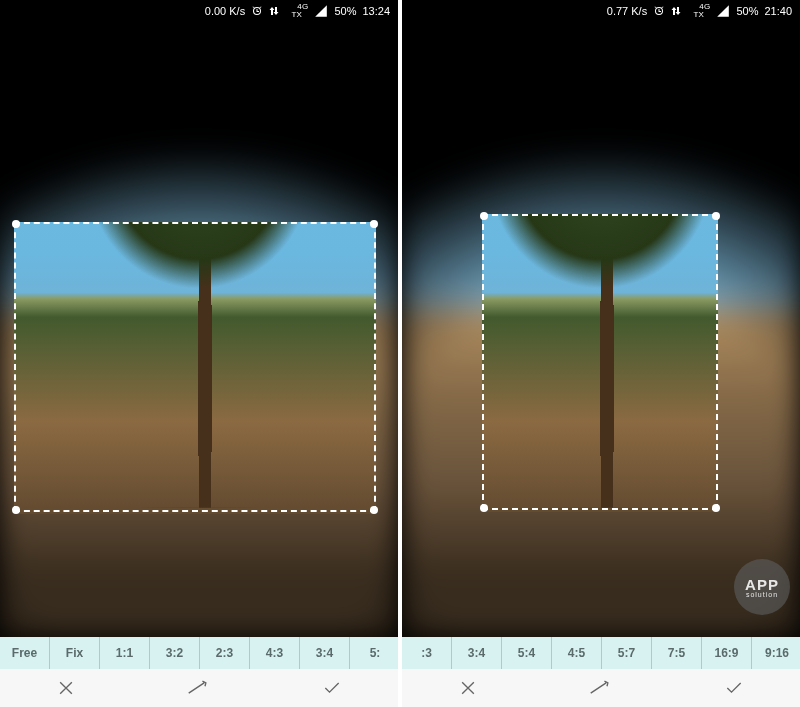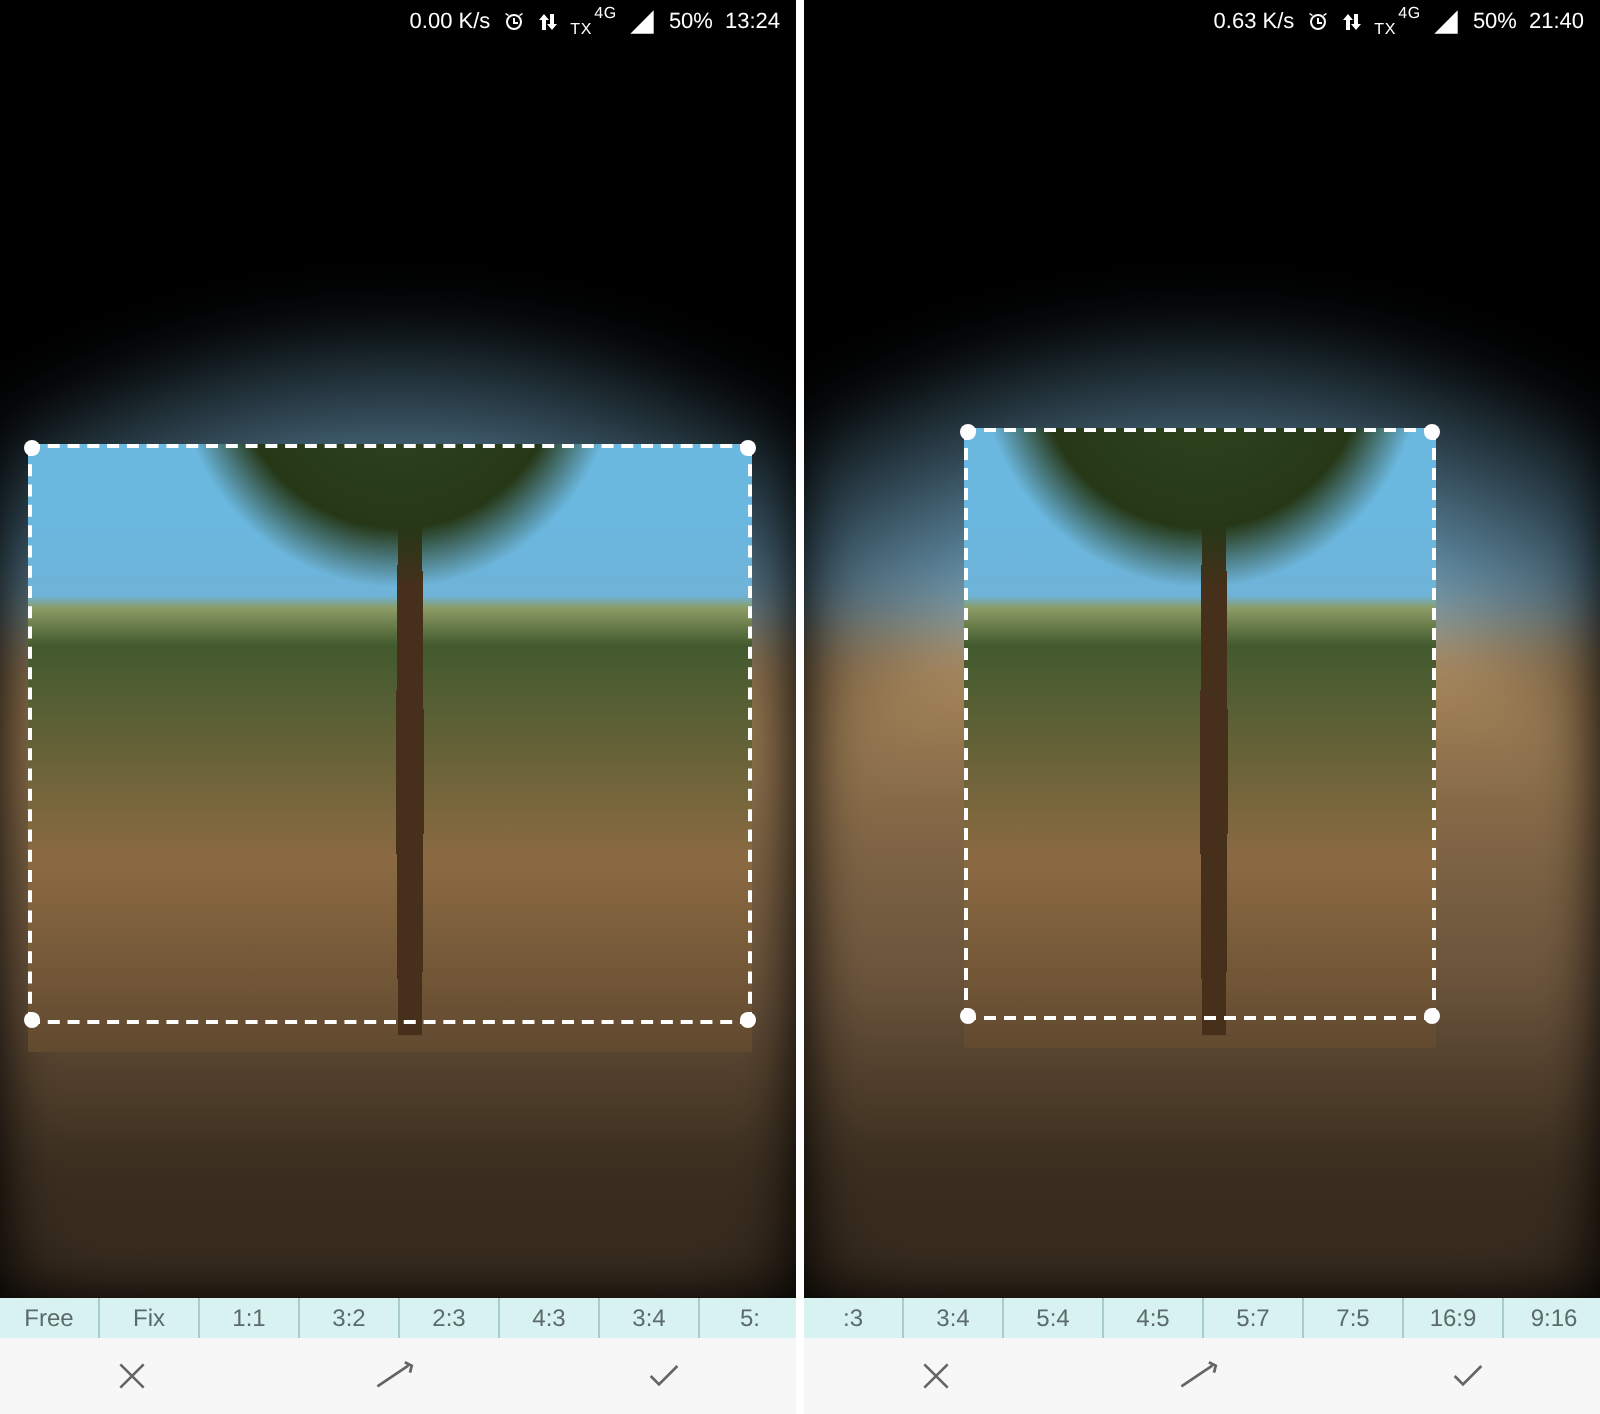--- a/index.html
+++ b/index.html
@@ -15,21 +15,21 @@
   }
   *{box-sizing:border-box;}
   body{
     margin:0;
     font-family:Arial,Helvetica,sans-serif;
     background:#000;
     width:800px;height:707px;
     position:relative;
     overflow:hidden;
   }
-  .screens{display:flex;width:100%;height:100%;}
+  .screens{display:flex;width:100%;height:100%;text-align:center;}
   .divider{flex:0 0 4px;background:#fff;}
   .phone{
     flex:1;
     display:flex;
     flex-direction:column;
     position:relative;
     background:var(--frame-bg);
     overflow:hidden;
   }
   
@@ -86,24 +86,25 @@
   .crop .handle{
     position:absolute;width:8px;height:8px;border-radius:50%;
     background:#fff;
   }
   .crop .tl{left:-4px;top:-4px;}
   .crop .tr{right:-4px;top:-4px;}
   .crop .bl{left:-4px;bottom:-4px;}
   .crop .br{right:-4px;bottom:-4px;}
   
   .ratio-strip{
-    height:20px;
+    height:32px;
     background:var(--ratio-bg);
     display:flex;
     overflow:hidden;
+    font-weight:bold;
   }
   .ratio-item{
     flex:0 0 auto;
     min-width:50px;
     padding:0 10px;
     display:flex;align-items:center;justify-content:center;
     border-right:1px solid var(--ratio-divider);
     font-size:12px;
     color:var(--ratio-text);
     white-space:nowrap;
@@ -209,21 +210,21 @@
           </svg>
       </div>
     </div>
   </div>
 
   <div class="divider"></div>
 
   <div class="phone">
     <div class="status-bar">
       <div class="spacer"></div>
-      <span>0.63 K/s</span>
+      <span>0.77 K/s</span>
       <span class="status-icon">
         <svg width="12" height="12" viewBox="0 0 24 24">
             <path d="M12 4a8 8 0 1 0 8 8 8 8 0 0 0-8-8zm0 14a6 6 0 1 1 6-6 6 6 0 0 1-6 6zM4 3l3 2-1 1-3-2zM20 3l-3 2 1 1 3-2zM11 8h2v4h3v2h-5z"></path>
           </svg>
       </span>
       <span class="status-icon">
         <svg width="10" height="12" viewBox="0 0 20 24">
             <path d="M6 4l-5 6h3v10h4V10h3zM14 20l5-6h-3V4h-4v10h-3z"></path>
           </svg>
       </span>
@@ -275,14 +276,18 @@
             <path d="M2 16 L20 4 M18 2l4 2-1 4"></path>
           </svg>
       </div>
       <div class="action">
         <svg width="22" height="20" viewBox="0 0 24 24">
             <path d="M4 12l5 5L20 6"></path>
           </svg>
       </div>
     </div>
 
+    <div class="watermark">
+      <span class="w1">APP</span>
+      <span class="w2">solution</span>
+    </div>
   </div>
 </div>
 
 </body></html>

